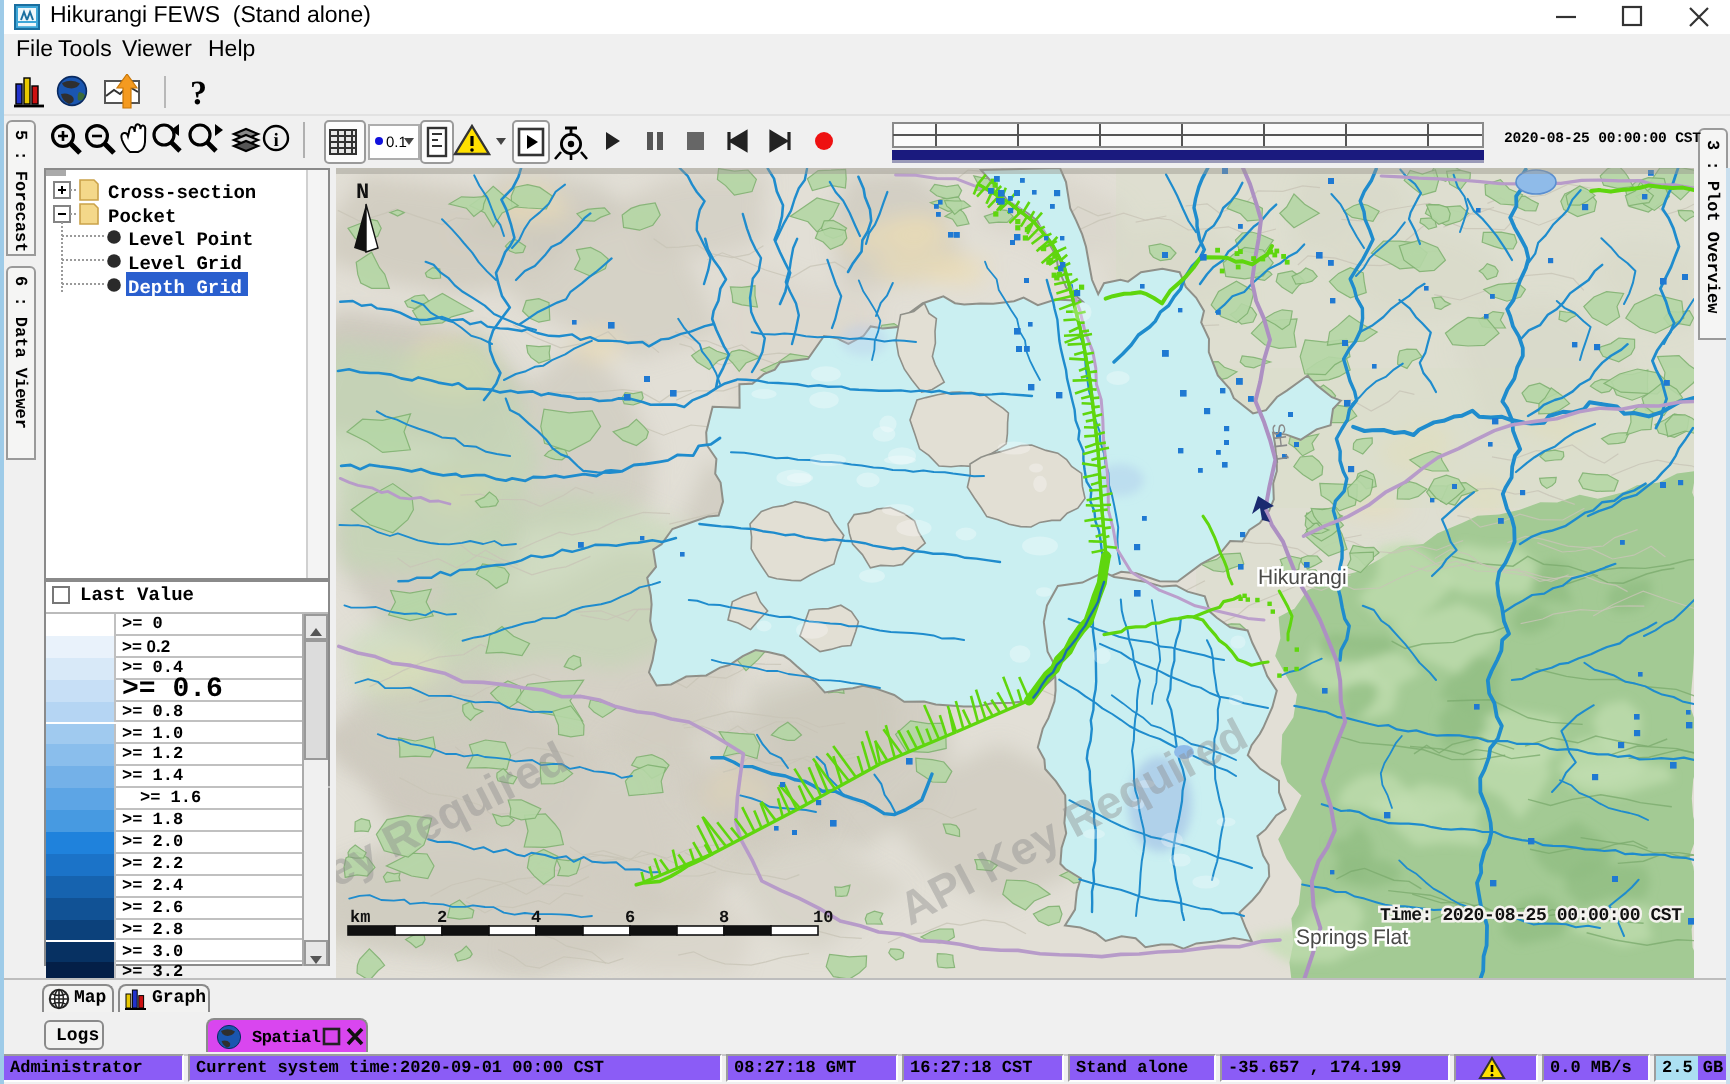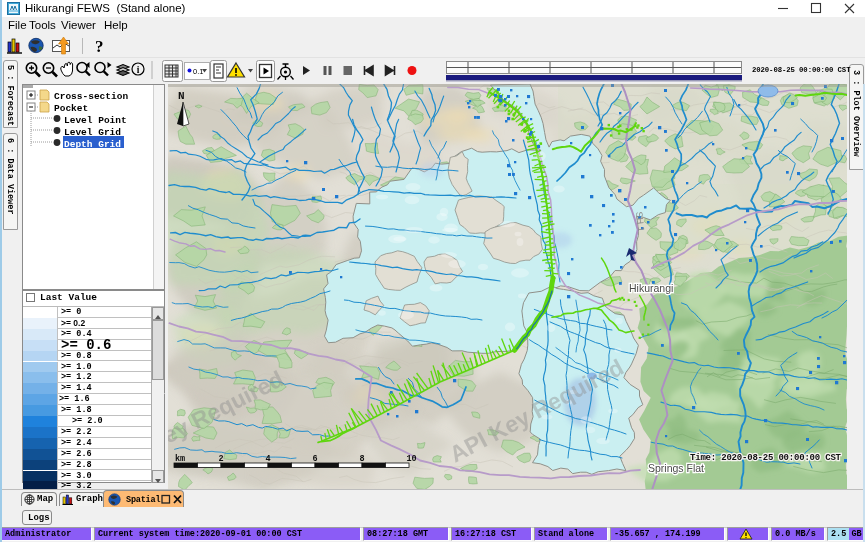--- a/index.html
+++ b/index.html
@@ -232,29 +232,29 @@
     <div style="position:absolute;left:0;top:65.4px;width:128px;height:10.9px">
       <div style="position:absolute;left:0;top:0;width:34px;height:10.9px;background:#8abeec"></div>
       <div style="position:absolute;left:34px;top:0;width:94px;height:10.9px;border:1px solid #c0c0c0;border-width:0 0 1px 1px;font-family:'Liberation Mono',monospace;font-weight:bold;font-size:8.5px;line-height:10.9px;padding-left:3px">&gt;= 1.2</div>
     </div>
     <div style="position:absolute;left:0;top:76.3px;width:128px;height:10.9px">
       <div style="position:absolute;left:0;top:0;width:34px;height:10.9px;background:#74b1e8"></div>
       <div style="position:absolute;left:34px;top:0;width:114px;height:10.9px;border:1px solid #c0c0c0;border-width:0 0 1px 1px;font-family:'Liberation Mono',monospace;font-weight:bold;font-size:8.5px;line-height:10.9px;padding-left:3px">&gt;= 1.4</div>
     </div>
     <div style="position:absolute;left:0;top:87.2px;width:128px;height:10.9px">
       <div style="position:absolute;left:0;top:0;width:34px;height:10.9px;background:#5da5e5"></div>
-      <div style="position:absolute;left:34px;top:0;width:94px;height:10.9px;border:1px solid #c0c0c0;border-width:0 0 1px 1px;font-family:'Liberation Mono',monospace;font-weight:bold;font-size:8.5px;line-height:10.9px;padding-left:1px">&gt;= 1.6</div>
+      <div style="position:absolute;left:34px;top:0;width:94px;height:10.9px;border:1px solid #c0c0c0;border-width:0 0 1px 1px;font-family:'Liberation Mono',monospace;font-weight:bold;font-size:8.5px;line-height:10.9px;padding-left:12px">&gt;= 1.6</div>
     </div>
     <div style="position:absolute;left:0;top:98.1px;width:128px;height:10.9px">
       <div style="position:absolute;left:0;top:0;width:34px;height:10.9px;background:#479ae1"></div>
       <div style="position:absolute;left:34px;top:0;width:94px;height:10.9px;border:1px solid #c0c0c0;border-width:0 0 1px 1px;font-family:'Liberation Mono',monospace;font-weight:bold;font-size:8.5px;line-height:10.9px;padding-left:3px">&gt;= 1.8</div>
     </div>
     <div style="position:absolute;left:0;top:109.0px;width:128px;height:10.9px">
       <div style="position:absolute;left:0;top:0;width:34px;height:10.9px;background:#1f82dc"></div>
-      <div style="position:absolute;left:34px;top:0;width:94px;height:10.9px;border:1px solid #c0c0c0;border-width:0 0 1px 1px;font-family:'Liberation Mono',monospace;font-weight:bold;font-size:8.5px;line-height:10.9px;padding-left:14px">&gt;= 2.0</div>
+      <div style="position:absolute;left:34px;top:0;width:94px;height:10.9px;border:1px solid #c0c0c0;border-width:0 0 1px 1px;font-family:'Liberation Mono',monospace;font-weight:bold;font-size:8.5px;line-height:10.9px;padding-left:3px">&gt;= 2.0</div>
     </div>
     <div style="position:absolute;left:0;top:119.9px;width:128px;height:10.9px">
       <div style="position:absolute;left:0;top:0;width:34px;height:10.9px;background:#1b73c8"></div>
       <div style="position:absolute;left:34px;top:0;width:94px;height:10.9px;border:1px solid #c0c0c0;border-width:0 0 1px 1px;font-family:'Liberation Mono',monospace;font-weight:bold;font-size:8.5px;line-height:10.9px;padding-left:3px">&gt;= 2.2</div>
     </div>
     <div style="position:absolute;left:0;top:130.8px;width:128px;height:10.9px">
       <div style="position:absolute;left:0;top:0;width:34px;height:10.9px;background:#1663af"></div>
       <div style="position:absolute;left:34px;top:0;width:94px;height:10.9px;border:1px solid #c0c0c0;border-width:0 0 1px 1px;font-family:'Liberation Mono',monospace;font-weight:bold;font-size:8.5px;line-height:10.9px;padding-left:3px">&gt;= 2.4</div>
     </div>
     <div style="position:absolute;left:0;top:141.7px;width:128px;height:10.9px">
@@ -1312,21 +1312,21 @@
 </div>
 <div class="btab" style="left:59px;top:492px;width:46px;height:14px">
   <svg class="abs" style="left:2px;top:1px" width="12" height="11" viewBox="0 0 12 11">
       <path d="M0.5 10.5 H11" stroke="#000"></path>
       <rect x="1" y="3" width="2.4" height="7" fill="#e8c800" stroke="#000" stroke-width="0.5"></rect>
       <rect x="4.2" y="1" width="2.4" height="9" fill="#2233cc" stroke="#000" stroke-width="0.5"></rect>
       <rect x="7.4" y="3.8" width="2.4" height="6.2" fill="#cc1111" stroke="#000" stroke-width="0.5"></rect>
     </svg>
   <span class="abs" style="left:16px;top:1px">Graph</span>
 </div>
-<div class="btab" style="left:103px;top:490px;width:81px;height:17px;background:#fdba74">
+<div class="btab" style="left:103px;top:509px;width:81px;height:17px;background:#d946ef">
   <svg class="abs" style="left:4px;top:2px" width="13" height="13" viewBox="0 0 13 13">
       <circle cx="6.5" cy="6.5" r="5.8" fill="#1a56b0" stroke="#0a2a60" stroke-width="0.5"></circle>
       <path d="M2.5 3.5 Q6 1.5 9.5 3.8 Q8 6.5 4.5 5.8 Q3 5.2 2.5 3.5 Z" fill="#2f2f2f"></path>
       <path d="M2.8 8.5 Q5.5 7.8 7 9.5 Q7.5 11.5 5.5 11.8 Q3.3 10.5 2.8 8.5 Z" fill="#2f2f2f"></path>
     </svg>
   <span class="abs" style="left:22px;top:3.5px;font-size:8.5px;letter-spacing:-0.2px">Spatial</span>
   <svg class="abs" style="left:57px;top:3px" width="22" height="11" viewBox="0 0 22 11">
       <rect x="1" y="1.5" width="7.5" height="7.5" fill="none" stroke="#222" stroke-width="1.3"></rect>
       <path d="M13 1.5 L20 9 M20 1.5 L13 9" stroke="#111" stroke-width="1.8"></path>
     </svg>

